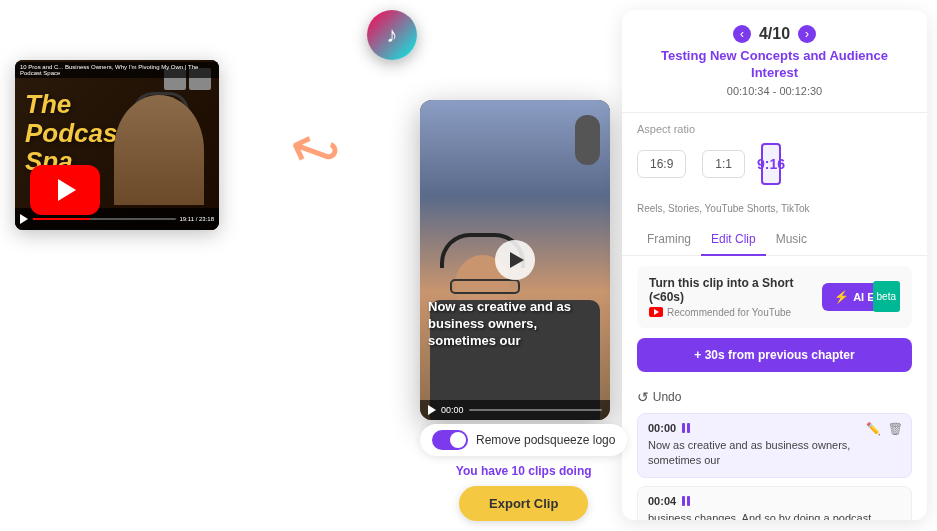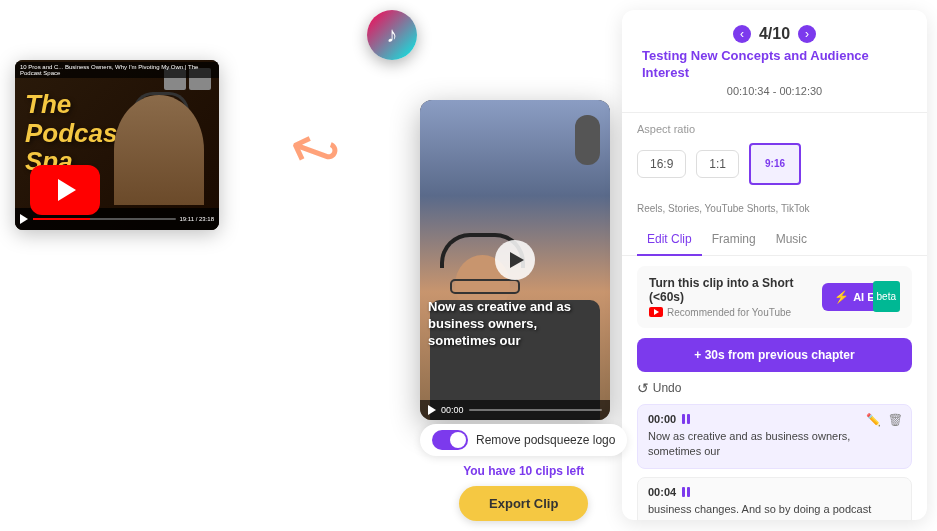--- a/index.html
+++ b/index.html
@@ -402,21 +402,21 @@
     .chapter-number {
       font-size: 16px;
       font-weight: 700;
       color: #333;
     }
 
     .chapter-title {
       font-size: 13px;
       font-weight: 700;
       color: #7c3aed;
-      text-align: left;
+      text-align: center;
       margin-bottom: 3px;
       line-height: 1.3;
     }
 
     .chapter-time {
       color: #666;
       font-size: 11px;
       text-align: center;
       margin-bottom: 10px;
     }
@@ -433,47 +433,47 @@
     }
 
     .section-label {
       font-size: 11px;
       color: #999;
       margin-bottom: 8px;
     }
 
     .aspect-options {
       display: flex;
-      gap: 10px;
+      gap: 16px;
       align-items: center;
       margin-bottom: 5px;
     }
 
     .aspect-btn {
       padding: 6px 12px;
       border: 1px solid #ddd;
       border-radius: 6px;
       background: white;
       font-size: 12px;
       color: #555;
       cursor: pointer;
       font-weight: 500;
     }
 
     .aspect-916 {
       display: flex;
       align-items: center;
       justify-content: center;
-      width: 52px;
+      width: 20px;
       height: 42px;
       border: 2px solid #7c3aed;
       border-radius: 4px;
       background: #f3f0ff;
       color: #7c3aed;
-      font-size: 10px;
+      font-size: 14px;
       font-weight: 700;
     }
 
     .aspect-labels {
       font-size: 10px;
       color: #888;
       margin-top: 18px;
     }
 
     
@@ -574,21 +574,21 @@
     .ai-btn-wrapper {
       position: relative;
     }
 
     .lightning-icon {
       font-size: 12px;
     }
 
     
     .add-30s-btn {
-      margin: 0 15px 8px;
+      margin: 0 15px 17px;
       background: #7c3aed;
       color: white;
       border: none;
       border-radius: 8px;
       padding: 10px;
       font-size: 12px;
       font-weight: 600;
       cursor: pointer;
       width: calc(100% - 30px);
       text-align: center;
@@ -812,21 +812,21 @@
   </div>
 
   <div class="bottom-section">
     <div class="toggle-row">
       <div class="toggle-switch">
         <div class="toggle-knob"></div>
       </div>
       <span class="toggle-label">Remove podsqueeze logo</span>
     </div>
     <p class="clips-left">
-      <span>You have </span><span style="color:#7c3aed;font-weight:700;">10 clips</span><span> left</span>
+      <span>You have </span><span style="color:#7c3aed;font-weight:700;">10 clips</span><span> doing</span>
     </p>
     <button class="export-btn">Export Clip</button>
   </div>
 
   <div class="right-panel">
     <div class="panel-header">
       <div class="chapter-nav">
         <button class="chapter-nav-btn prev"></button>
         <span class="chapter-number">4/10</span>
         <button class="chapter-nav-btn next"></button>
@@ -841,22 +841,22 @@
       <div class="section-label">Aspect ratio</div>
       <div class="aspect-options">
         <button class="aspect-btn">16:9</button>
         <button class="aspect-btn">1:1</button>
         <div class="aspect-916">9:16</div>
       </div>
       <div class="aspect-labels">Reels, Stories, YouTube Shorts, TikTok</div>
     </div>
 
     <div class="edit-tabs">
+      <div class="edit-tab">Framing</div>
       <div class="edit-tab active">Edit Clip</div>
-      <div class="edit-tab">Framing</div>
       <div class="edit-tab">Music</div>
     </div>
 
     <div class="ai-edit-section">
       <div class="ai-edit-left">
         <div class="ai-edit-title">Turn this clip into a Short (&lt;60s)</div>
         <div class="ai-edit-sub">
           <div class="yt-mini-icon">
             <div class="yt-mini-triangle"></div>
           </div>

